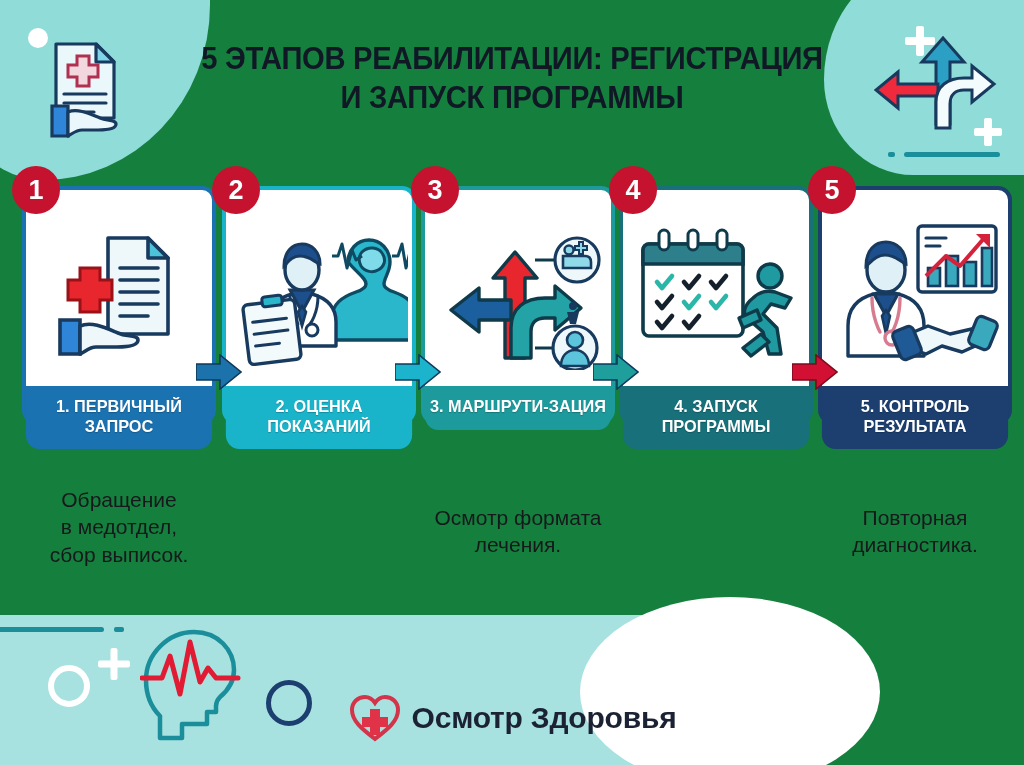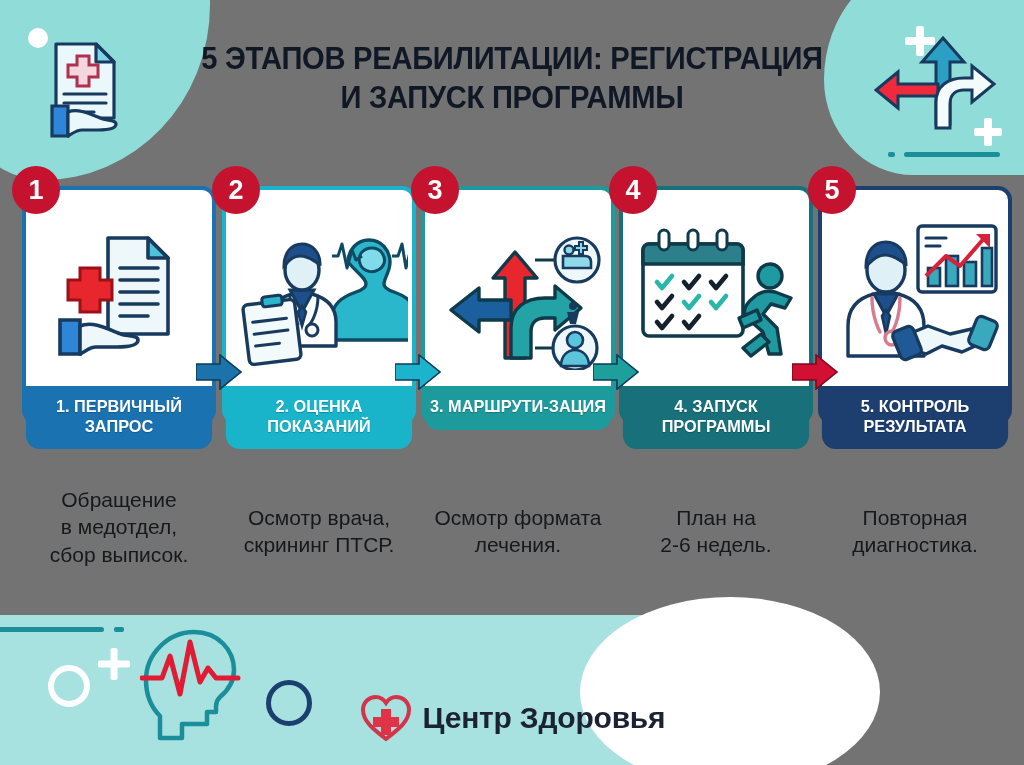--- a/index.html
+++ b/index.html
@@ -2,21 +2,21 @@
 <html lang="ru"><head>
 <meta charset="utf-8">
 <style>
   html,body{margin:0;padding:0;}
   body{
     width:1024px;height:765px;overflow:hidden;
     background:#ffffff;
     font-family:"Liberation Sans", sans-serif;
     position:relative;
   }
-  .stage{position:absolute;inset:0;width:1024px;height:765px;overflow:hidden;background:#737373;}
+  .stage{position:absolute;inset:0;width:1024px;height:765px;overflow:hidden;background:#15803d;}
 
   
   .bg-layer{position:absolute;inset:0;pointer-events:none;}
   .blob-tl{
     position:absolute;left:-60px;top:-70px;width:270px;height:250px;
     background:#8fdcd8;
     border-radius:0 0 62% 38% / 0 0 70% 55%;
   }
   .blob-tr{
     position:absolute;right:-30px;top:-40px;width:230px;height:215px;
@@ -230,22 +230,20 @@
           <rect x="6" y="76" width="52" height="60" rx="5" fill="#f2fafc" stroke="#173a5e" stroke-width="3.4" transform="rotate(-7 32 106)"></rect>
           <rect x="22" y="70" width="20" height="10" rx="3" fill="#2ab6cb" stroke="#173a5e" stroke-width="3" transform="rotate(-7 32 75)"></rect>
           <g stroke="#173a5e" stroke-width="3" stroke-linecap="round" transform="rotate(-7 32 106)">
             <line x1="14" y1="94" x2="48" y2="94"></line>
               <line x1="14" y1="106" x2="48" y2="106"></line>
             <line x1="14" y1="118" x2="38" y2="118"></line>
           </g>
         </svg>
         <div class="label" style="background:#19b4ca">2. ОЦЕНКА ПОКАЗАНИЙ</div>
       </div>
-      <div class="desc" style="white-space:pre-line">Осмотр врача,
-скрининг ПТСР.</div>
     </div>
 
     <div class="step s3">
       <div class="card" style="border-color:#1d9a9c">
         <div class="badge">3</div>
         <svg style="position:absolute;left:18px;top:30px;" width="160" height="150" viewBox="0 0 160 150">
           <path d="M62 138V58h-12l22-26 22 26H82v80z" fill="#e8262d" stroke="#0e3a4a" stroke-width="3.4" stroke-linejoin="round"></path>
           <path d="M68 100H36v12L8 90l28-22v12h32z" fill="#1b5f9e" stroke="#0e3a4a" stroke-width="3.4" stroke-linejoin="round"></path>
           <path d="M68 138V108c0-20 14-30 34-30h10V66l26 22-26 22V98h-10c-10 0-14 6-14 14v26z" fill="#23a3a5" stroke="#0e3a4a" stroke-width="3.4" stroke-linejoin="round"></path>
           <line x1="92" y1="40" x2="116" y2="40" stroke="#0e3a4a" stroke-width="3"></line>
@@ -287,22 +285,20 @@
             <polyline points="22,96 27,102 37,90" stroke="#14202b"></polyline>
             <polyline points="49,96 54,102 64,90" stroke="#14202b"></polyline>
           </g>
           <circle cx="135" cy="50" r="12" fill="#1f9aa0" stroke="#0e3a4a" stroke-width="3.4"></circle>
           <path d="M118 72c6-6 14-8 22-6l16 6-6 10-14-4-8 10 14 14 4 26h-12l-6-22-16-14c-4-4-4-12 6-20z" fill="#1f9aa0" stroke="#0e3a4a" stroke-width="3.4" stroke-linejoin="round"></path>
           <path d="M122 84l-18 8 4 10 18-8z" fill="#1f9aa0" stroke="#0e3a4a" stroke-width="3.4" stroke-linejoin="round"></path>
           <path d="M126 108l-18 14 8 8 18-14z" fill="#1f9aa0" stroke="#0e3a4a" stroke-width="3.4" stroke-linejoin="round"></path>
         </svg>
         <div class="label" style="background:#17707a">4. ЗАПУСК ПРОГРАММЫ</div>
       </div>
-      <div class="desc" style="white-space:pre-line">План на
-2-6 недель.</div>
     </div>
 
     <div class="step s5">
       <div class="card" style="border-color:#1c3f70">
         <div class="badge">5</div>
         <svg style="position:absolute;left:12px;top:28px;" width="170" height="154" viewBox="0 0 170 154">
           <rect x="84" y="8" width="78" height="66" rx="4" fill="#ffffff" stroke="#173a5e" stroke-width="3.4"></rect>
           <g stroke="#173a5e" stroke-width="3.2" stroke-linecap="round">
             <line x1="92" y1="20" x2="112" y2="20"></line>
               <line x1="92" y1="28" x2="106" y2="28"></line>
@@ -345,16 +341,16 @@
       <path d="M0 10h24V1l21 17-21 17v-9H0z" fill="#d21033" stroke="#7d0a1e" stroke-width="1.6"></path>
     </svg>
   </div>
 
 
   <div class="brand">
     <svg width="54" height="50" viewBox="0 0 54 50">
       <path d="M27 46C14 36 4 28 4 17 4 9 10 4 17 4c5 0 8 3 10 6 2-3 5-6 10-6 7 0 13 5 13 13 0 11-10 19-23 29z" fill="none" stroke="#d3344a" stroke-width="4"></path>
       <path d="M22 16h10v8h8v10h-8v8H22v-8h-8V24h8z" fill="#e03347"></path>
     </svg>
-    <div class="brand-name">Центр Здоровья</div>
+    <div class="brand-name">Осмотр Здоровья</div>
   </div>
 
 </div>
 
 </body></html>

